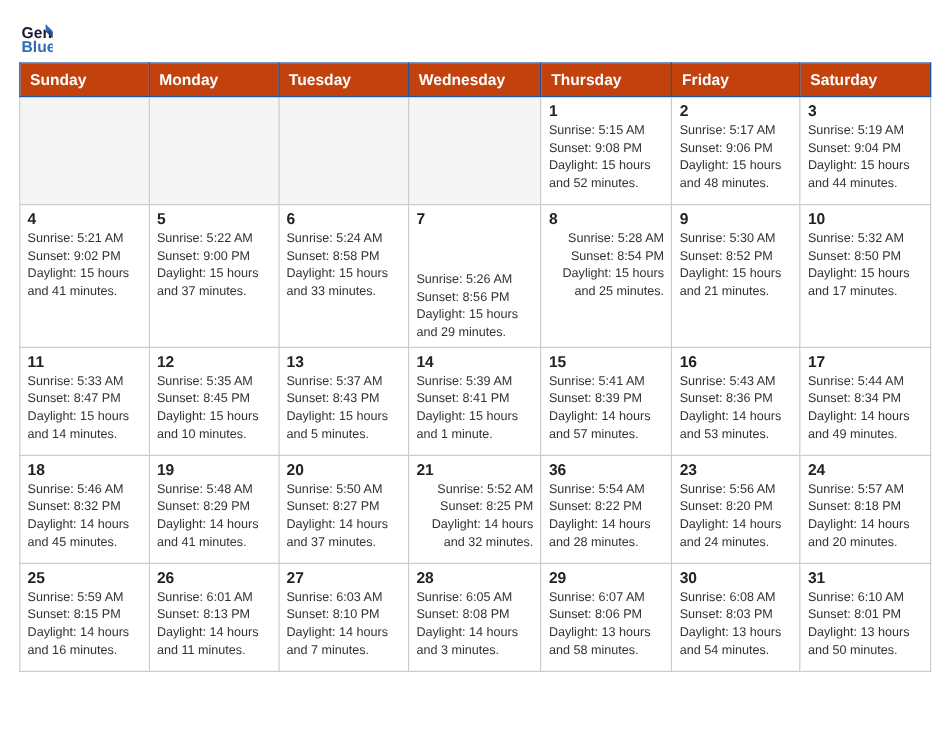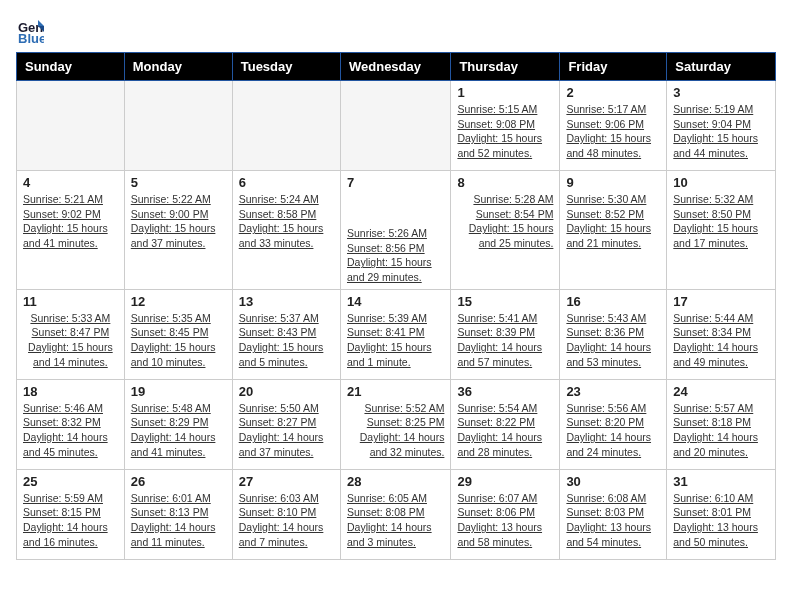--- a/index.html
+++ b/index.html
@@ -37,21 +37,21 @@
       font-size: 16px;
       color: #444;
       font-weight: normal;
     }
     .calendar-table {
       width: 100%;
       border-collapse: collapse;
       border: 1px solid #bbb;
     }
     .calendar-table th {
-      background: #000000;
+      background: #c2410c;
       color: #fff;
       font-size: 13px;
       font-weight: bold;
       text-align: left;
       padding: 6px 8px;
       border: 1px solid #2255a0;
     }
     .calendar-table td {
       vertical-align: top;
       border: 1px solid #ccc;
@@ -69,21 +69,20 @@
       font-size: 13px;
       font-weight: bold;
       color: #222;
       display: block;
       margin-bottom: 2px;
     }
     .day-info {
       font-size: 10.5px;
       color: #333;
       line-height: 1.4;
-      text-decoration: underline;
     }
     .week-row td {
       height: 90px;
     }
   </style>
 </head>
 <body>
 
 <div class="header-area">
   <div class="logo-area">
@@ -191,21 +190,21 @@
           <span class="day-number">10</span>
           <div class="day-info" style="white-space: pre-line;">Sunrise: 5:32 AM
 Sunset: 8:50 PM
 Daylight: 15 hours
 and 17 minutes.</div>
         </td>
       </tr>
       <tr class="week-row">
         <td>
           <span class="day-number">11</span>
-          <div class="day-info" style="white-space: pre-line; text-align: center;">Sunrise: 5:33 AM
+          <div class="day-info" style="white-space: pre-line;">Sunrise: 5:33 AM
 Sunset: 8:47 PM
 Daylight: 15 hours
 and 14 minutes.</div>
         </td>
         <td>
           <span class="day-number">12</span>
           <div class="day-info" style="white-space: pre-line;">Sunrise: 5:35 AM
 Sunset: 8:45 PM
 Daylight: 15 hours
 and 10 minutes.</div>

